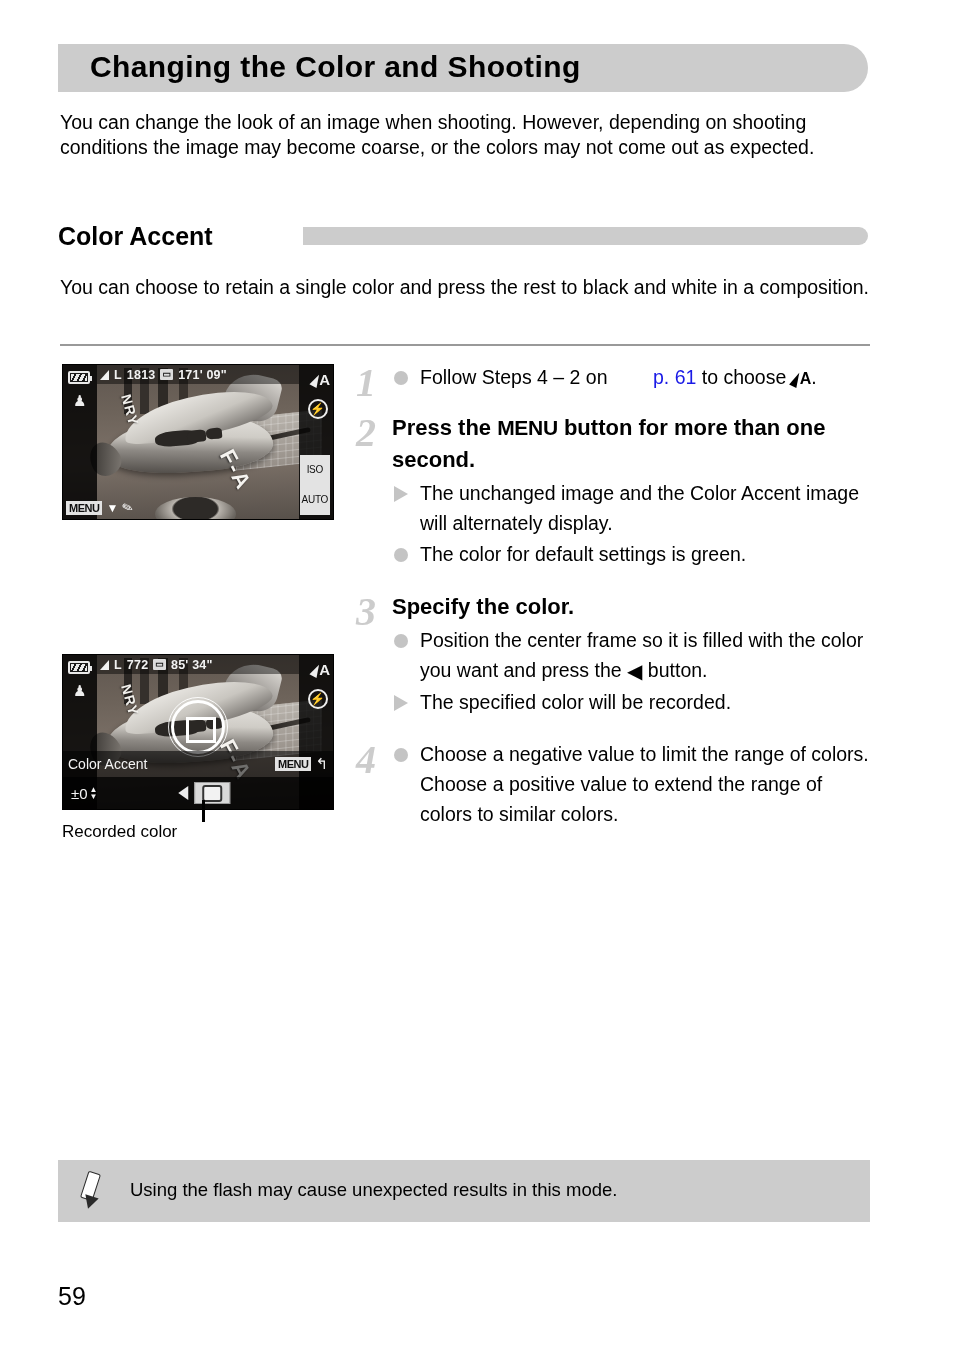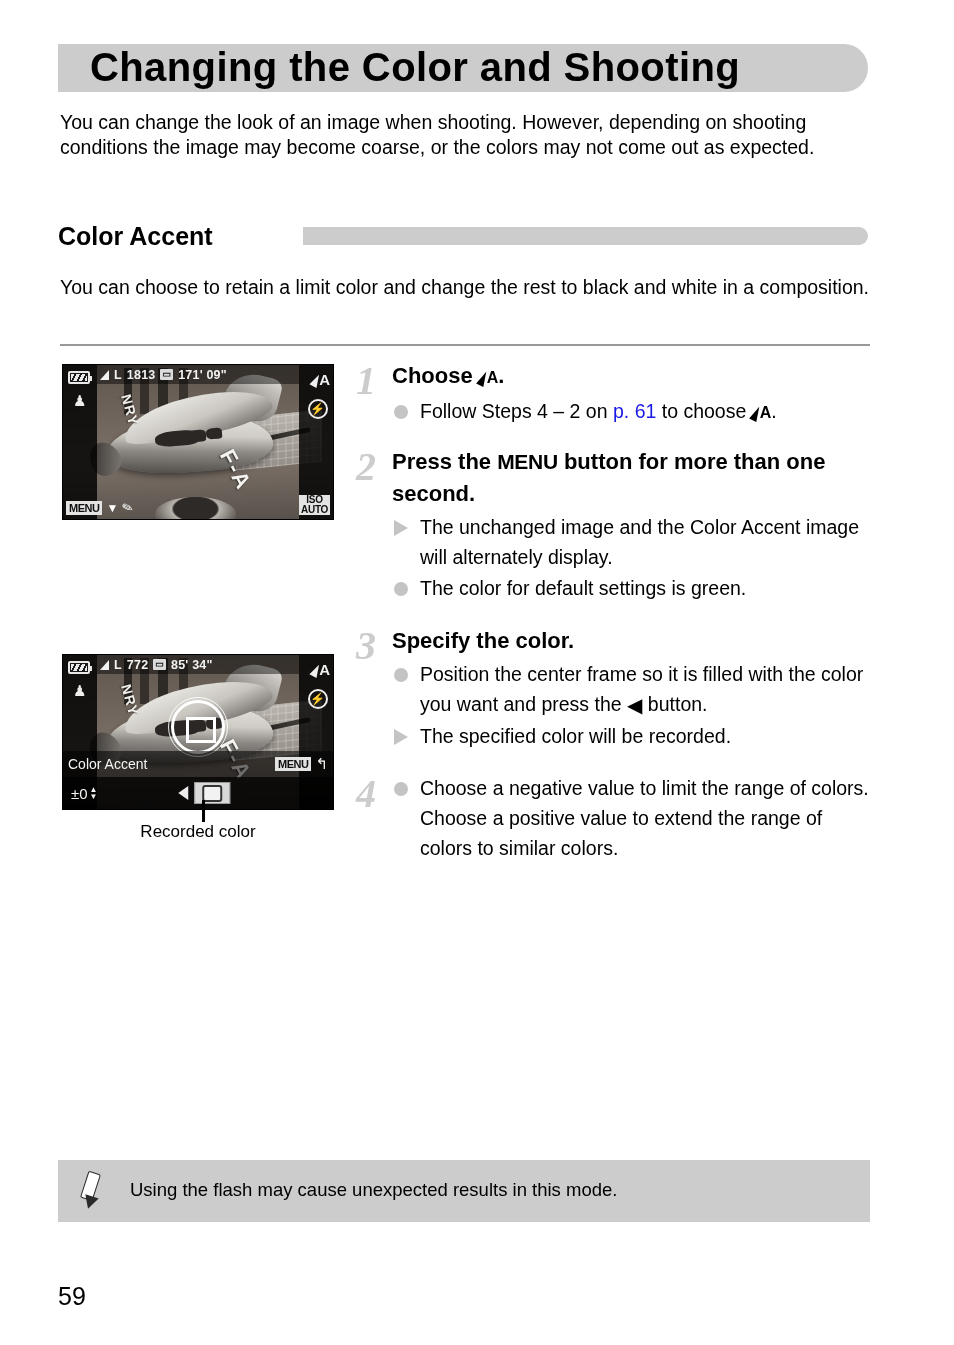--- a/index.html
+++ b/index.html
@@ -24,21 +24,21 @@
     width: 810px;
     height: 48px;
     background: #cccccc;
     border-radius: 0 24px 24px 0;
   }
   .title-bar .title-text {
     position: absolute;
     left: 32px;
     top: 50%;
     transform: translateY(-52%);
-    font-size: 40px;
+    font-size: 30px;
     font-weight: bold;
     letter-spacing: 0.4px;
     white-space: nowrap;
   }
 
   
   .intro {
     position: absolute;
     left: 60px;
     top: 110px;
@@ -380,22 +380,22 @@
     right: 3px;
     bottom: 4px;
     text-align: center;
     line-height: 10px;
   }
   .iso-badge span {
     display: block;
     background: #e3e3e3;
     color: #101010;
     font-size: 10px;
-    font-weight: bold;
-    padding: 0 2px;
+    font-weight: normal;
+    padding: 10px 2px;
     letter-spacing: -.3px;
   }
 
   
   .center-frame {
     position: absolute;
     left: 50%;
     top: 50%;
     width: 54px;
     height: 54px;
@@ -494,21 +494,21 @@
     top: 800px;
     width: 3px;
     height: 22px;
     background: #000000;
   }
   .caption {
     position: absolute;
     left: 62px;
     top: 822px;
     width: 272px;
-    text-align: center;
+    text-align: left;
     font-size: 17px;
   }
 
   
   .steps { position: absolute; left: 346px; top: 360px; width: 528px; }
   .step { position: relative; margin-bottom: 6px; }
   .step-num {
     position: absolute;
     left: 0;
     top: 2px;
@@ -546,21 +546,21 @@
   }
   .bl .tri {
     position: absolute;
     left: 2px;
     top: 8px;
     width: 0; height: 0;
     border-top: 8px solid transparent;
     border-bottom: 8px solid transparent;
     border-left: 14px solid #c4c4c4;
   }
-  .lnk { color: #1a1ae6; }
+  .lnk { color: #1a1ae6; margin-left: 40px; }
   .menu-word {
     font-family: "Liberation Sans Narrow", "Liberation Sans", sans-serif;
     font-weight: bold;
     letter-spacing: -.3px;
     font-size: 21px;
   }
   .accent-inline { white-space: nowrap; font-weight: bold; }
   .accent-inline .nib2 {
     display: inline-block;
     width: 0; height: 0;
@@ -656,21 +656,21 @@
   <div class="title-text">Changing the Color and Shooting</div>
 </div>
 
 <div class="intro">You can change the look of an image when shooting. However, depending on shooting conditions the image may become coarse, or the colors may not come out as expected.</div>
 
 <div class="section-head">
   <div class="sec-text">Color Accent</div>
   <div class="sec-bar"></div>
 </div>
 
-<div class="sec-desc">You can choose to retain a limit color and change the rest to black and white in a composition.</div>
+<div class="sec-desc">You can choose to retain a single color and press the rest to black and white in a composition.</div>
 
 <div class="rule"></div>
 
 <div class="cam cam-1">
   <div class="photo">
     <div class="desk"></div>
     <div class="desk-items"></div>
     <div class="grid-pad"></div>
     <div class="pen"></div>
     <div class="plane-tail"></div>
@@ -781,21 +781,20 @@
   </div>
 </div>
 
 <div class="pointer-line"></div>
 <div class="caption">Recorded color</div>
 
 <div class="steps">
 
   <div class="step" style="margin-bottom:18px;">
     <div class="step-num">1</div>
-    <div class="step-head"><span>Choose </span><span class="accent-inline"><span class="nib2"></span><span class="sub-a">A</span></span><span>.</span></div>
     <div class="bullets">
       <div class="bl">
         <span class="dot"></span>
         <span>Follow Steps 4 – 2 on </span><a class="lnk">p. 61</a><span> to choose </span><span class="accent-inline"><span class="nib2"></span><span class="sub-a">A</span></span><span>.</span>
       </div>
     </div>
   </div>
 
   <div class="step" style="margin-bottom:16px;">
     <div class="step-num">2</div>

